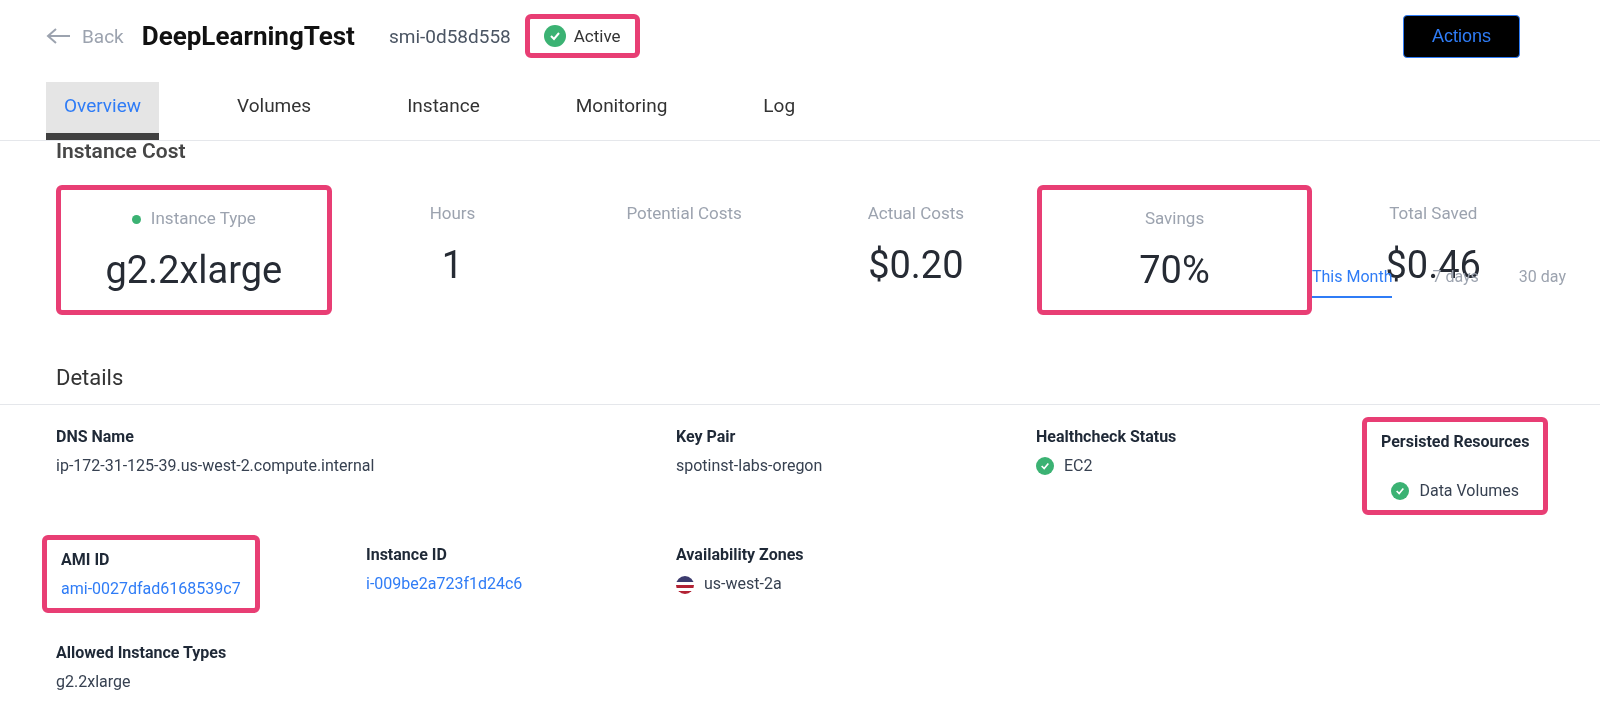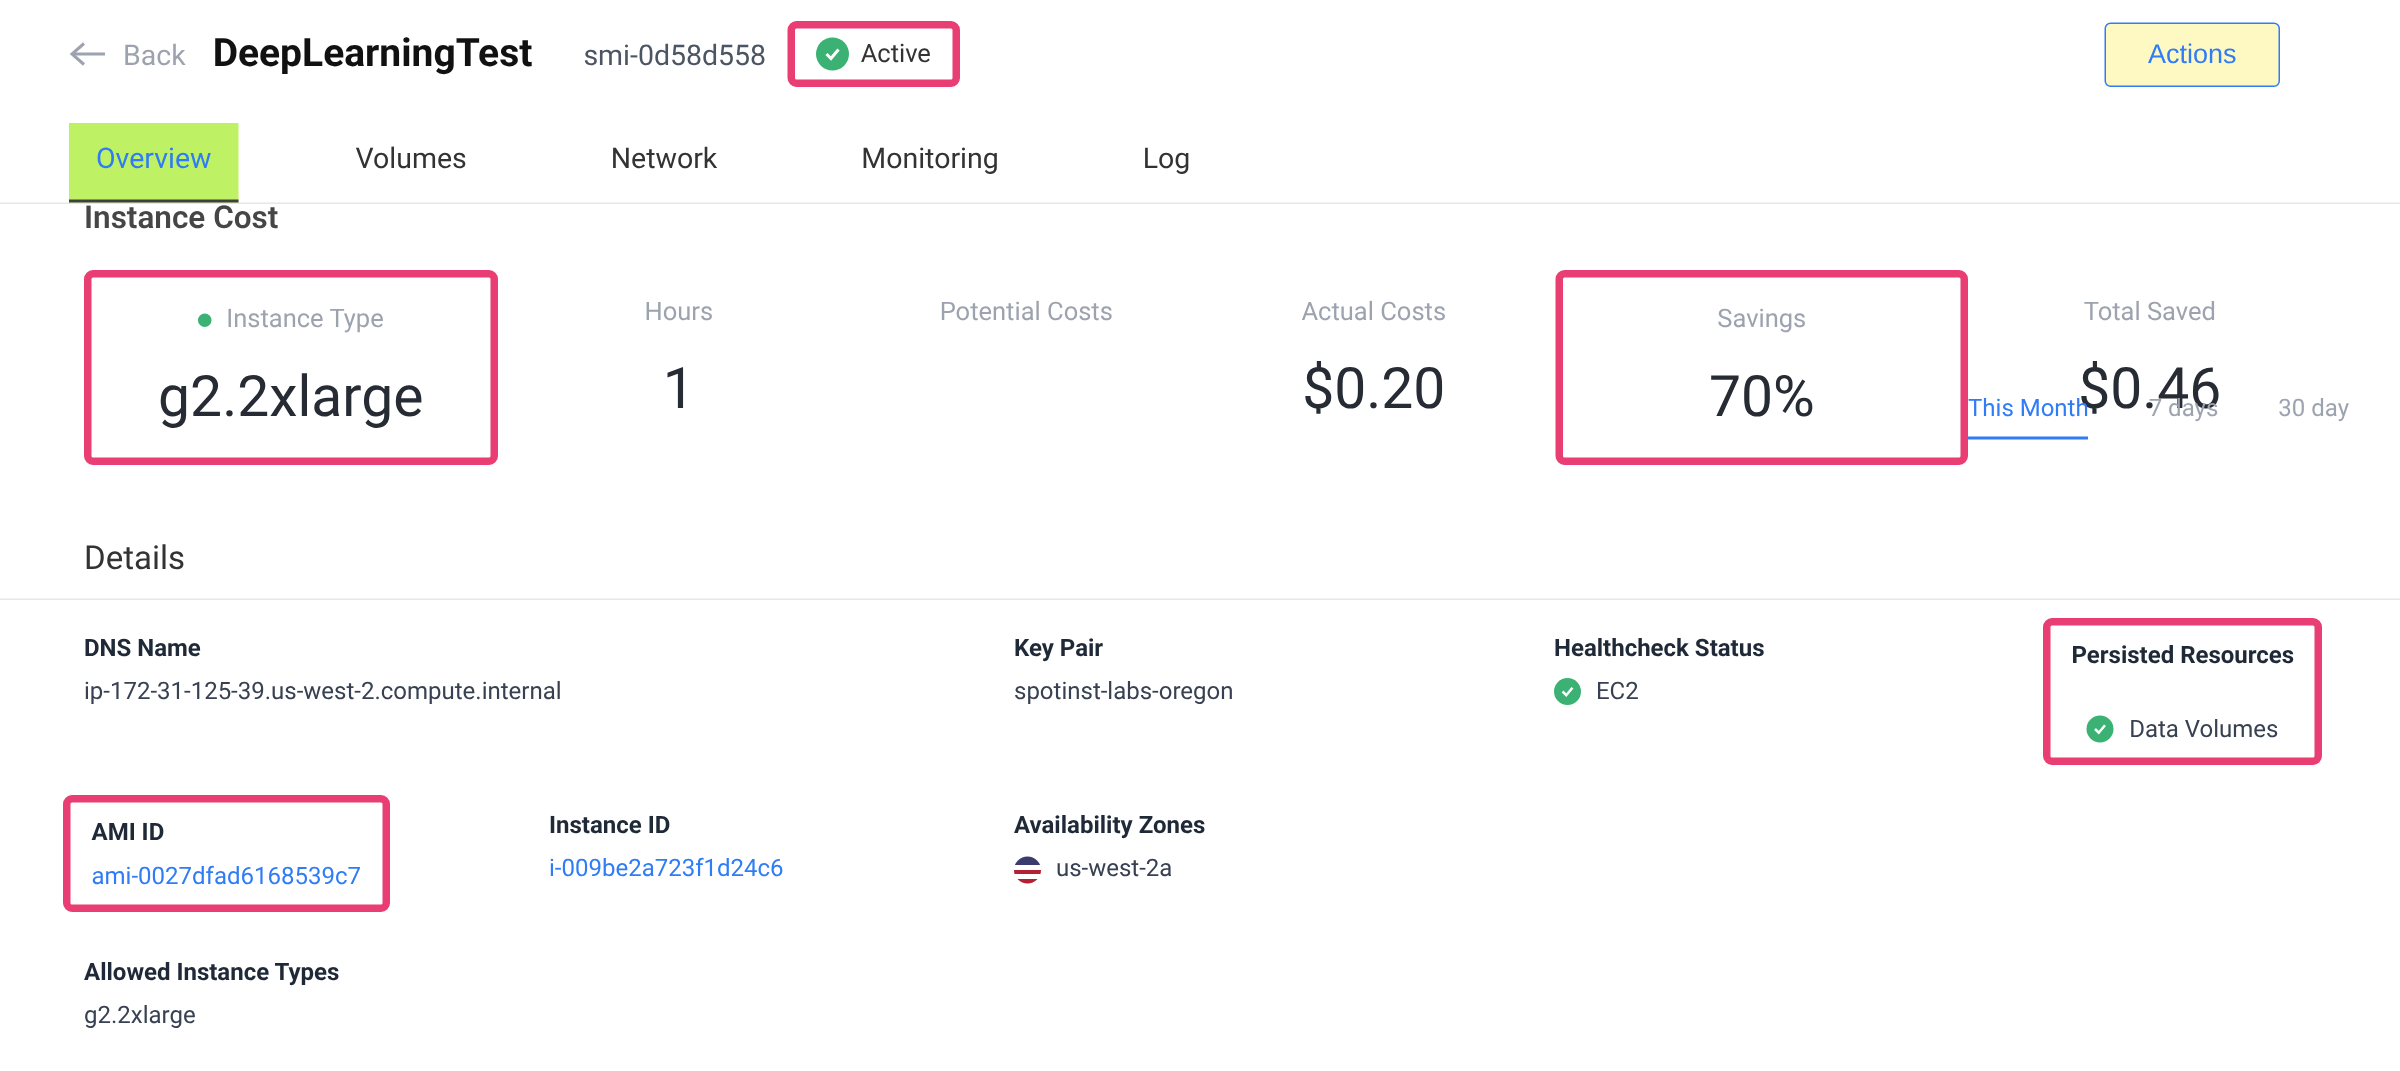--- a/index.html
+++ b/index.html
@@ -52,21 +52,21 @@
     background: #3bb273;
     display: inline-flex;
     align-items: center; justify-content: center;
   }
   .check-circle.small { width: 18px; height: 18px; }
   .status-text { font-size: 17px; color: #333; }
   .spacer { flex: 1; }
   .actions-btn {
     border: 1px solid #2f7cf6;
     color: #2f7cf6;
-    background: #fef9c3;
+    background: #000000;
     font-size: 18px;
     padding: 10px 28px;
     border-radius: 4px;
     cursor: pointer;
     margin-right: 34px;
   }
 
   .tabs {
     display: flex;
     gap: 60px;
@@ -74,22 +74,22 @@
     border-bottom: 1px solid #e5e7eb;
     font-size: 19px;
     color: #333;
   }
   .tab {
     padding: 12px 18px 16px 18px;
     cursor: pointer;
   }
   .tab.active {
     color: #2f7cf6;
-    background: #bef264;
-    border-bottom: 2px solid #404040;
+    background: #e5e5e5;
+    border-bottom: 7px solid #404040;
   }
 
   .section-label {
     font-size: 21px;
     font-weight: 600;
     color: #333;
     padding: 0 56px;
     margin-top: -2px; 
     opacity: 0.9;
   }
@@ -208,21 +208,21 @@
     </span>
     <span class="status-text">Active</span>
   </div>
   <div class="spacer"></div>
   <button class="actions-btn">Actions</button>
 </div>
 
 <div class="tabs">
   <div class="tab active">Overview</div>
   <div class="tab">Volumes</div>
-  <div class="tab">Network</div>
+  <div class="tab">Instance</div>
   <div class="tab">Monitoring</div>
   <div class="tab">Log</div>
 </div>
 
 <div class="relwrap">
   <div class="section-label">Instance Cost</div>
   <div class="period-tabs">
     <div class="period-tab active">This Month</div>
     <div class="period-tab">7 days</div>
     <div class="period-tab">30 day</div>

